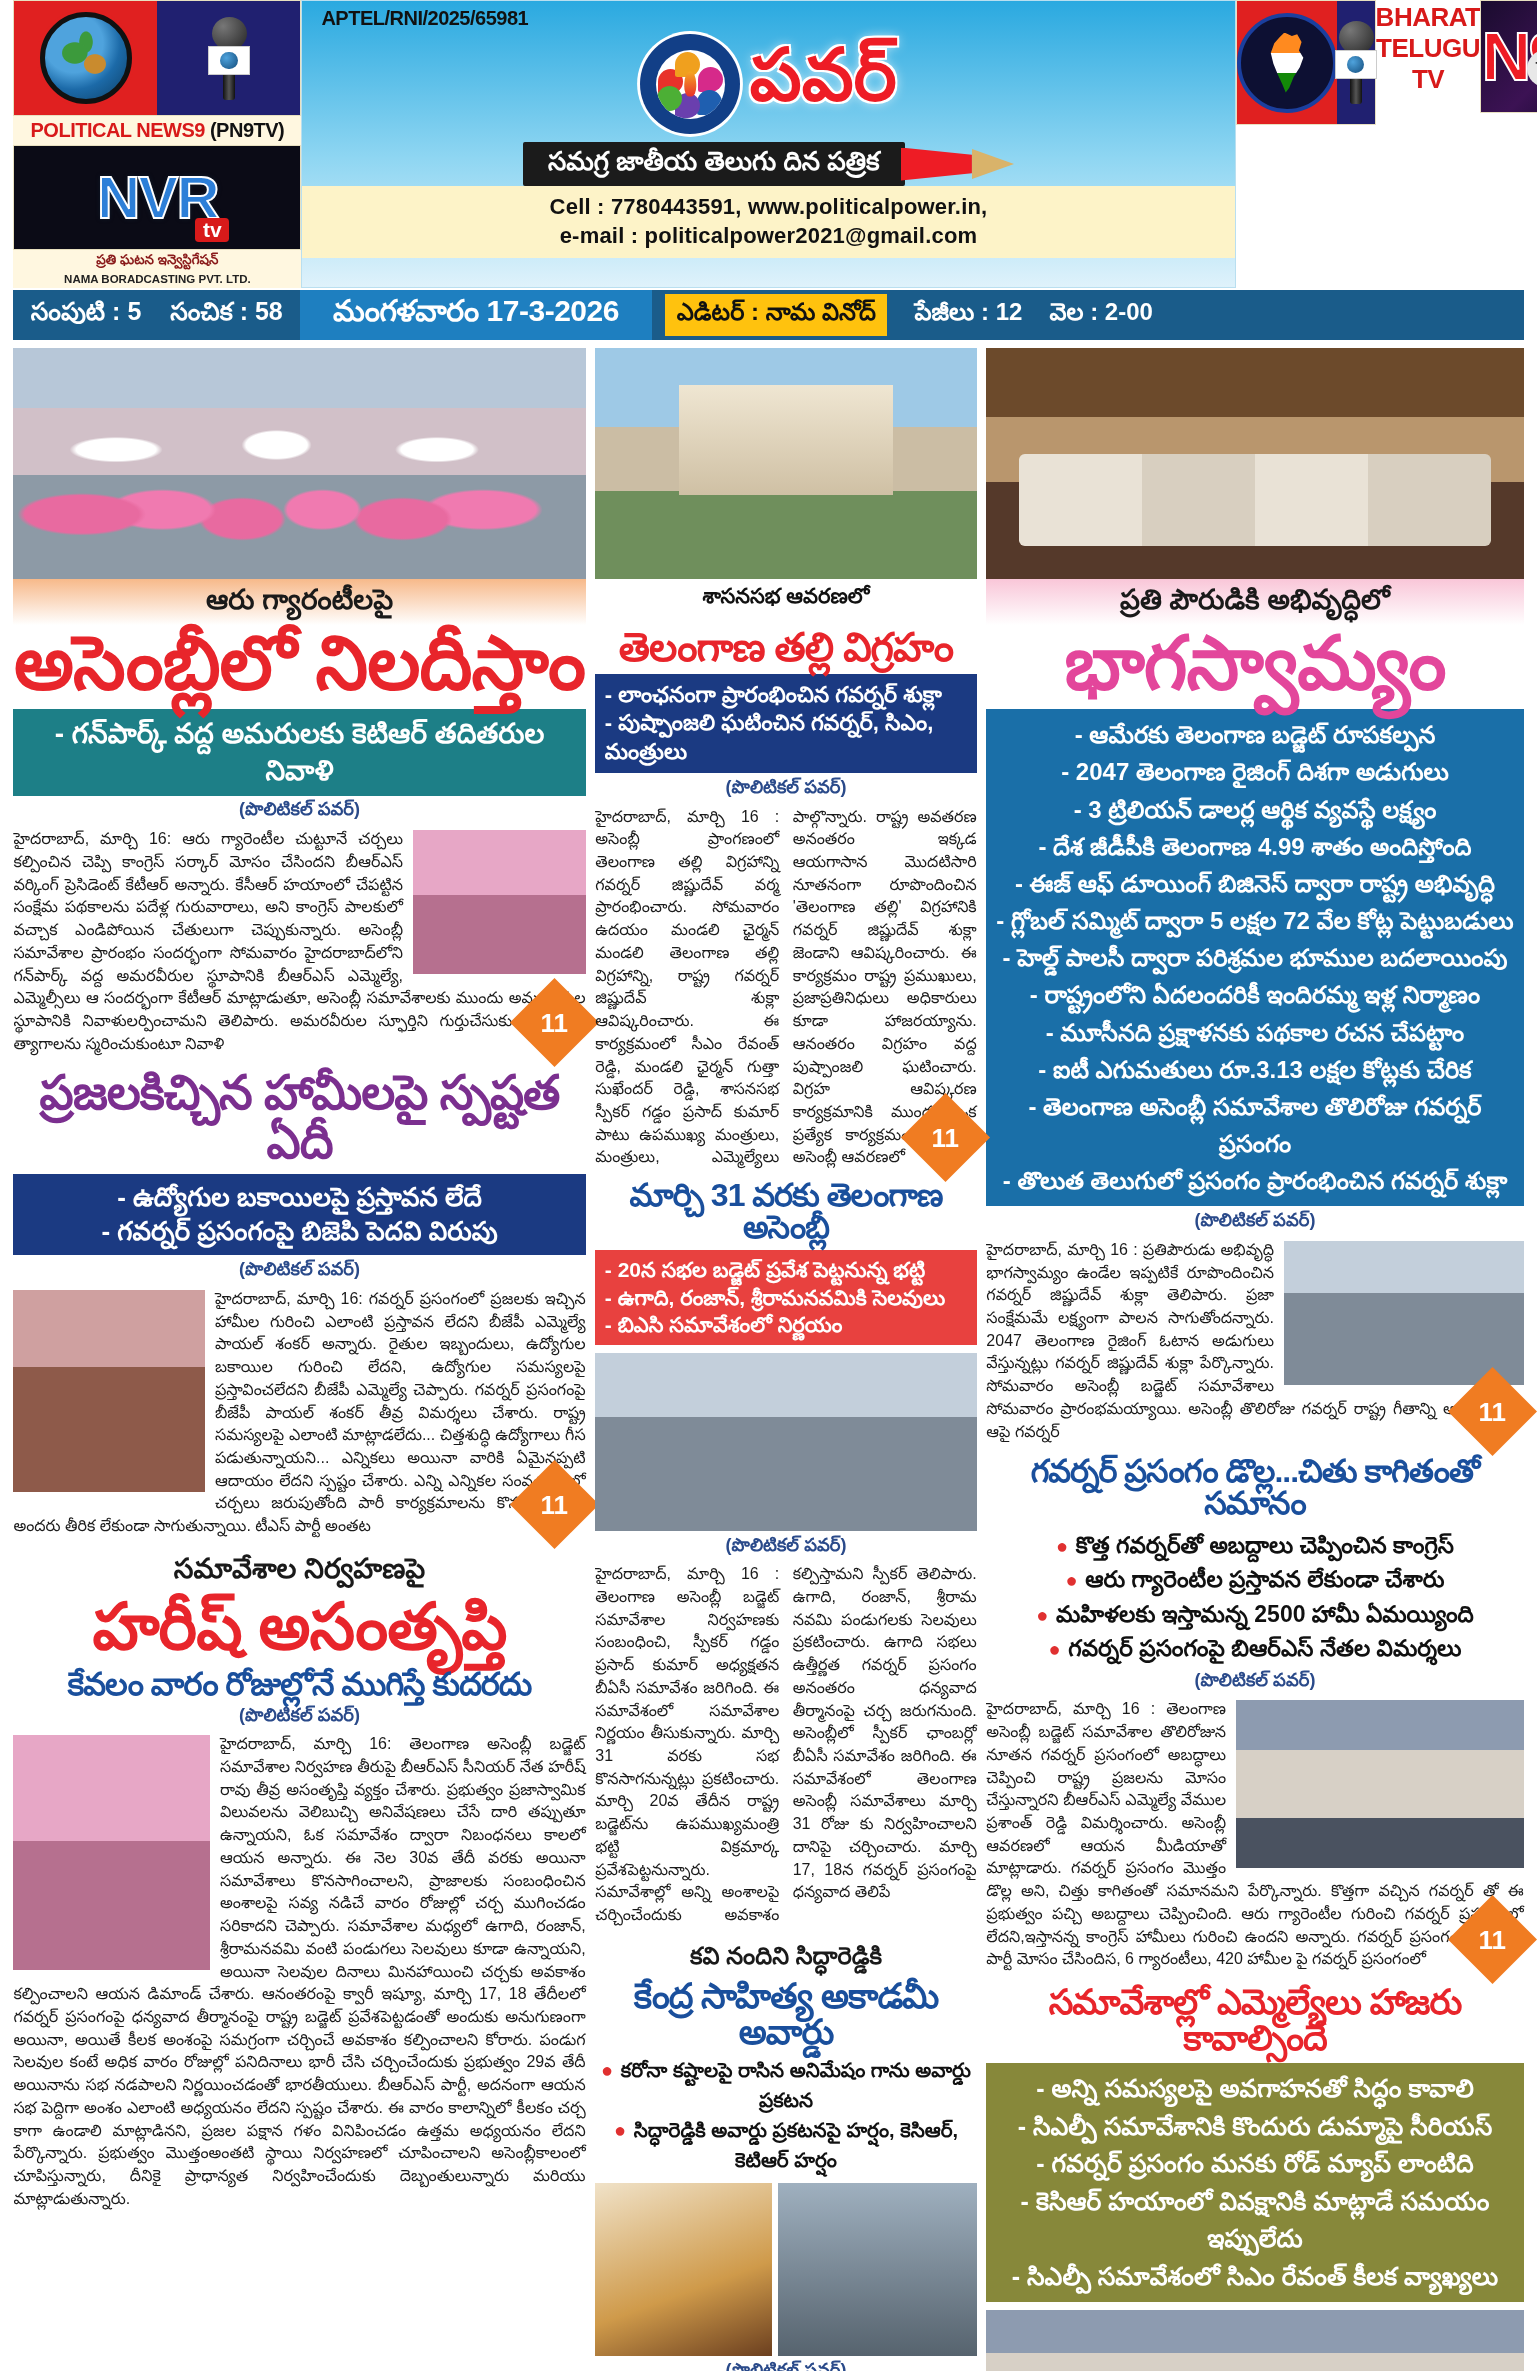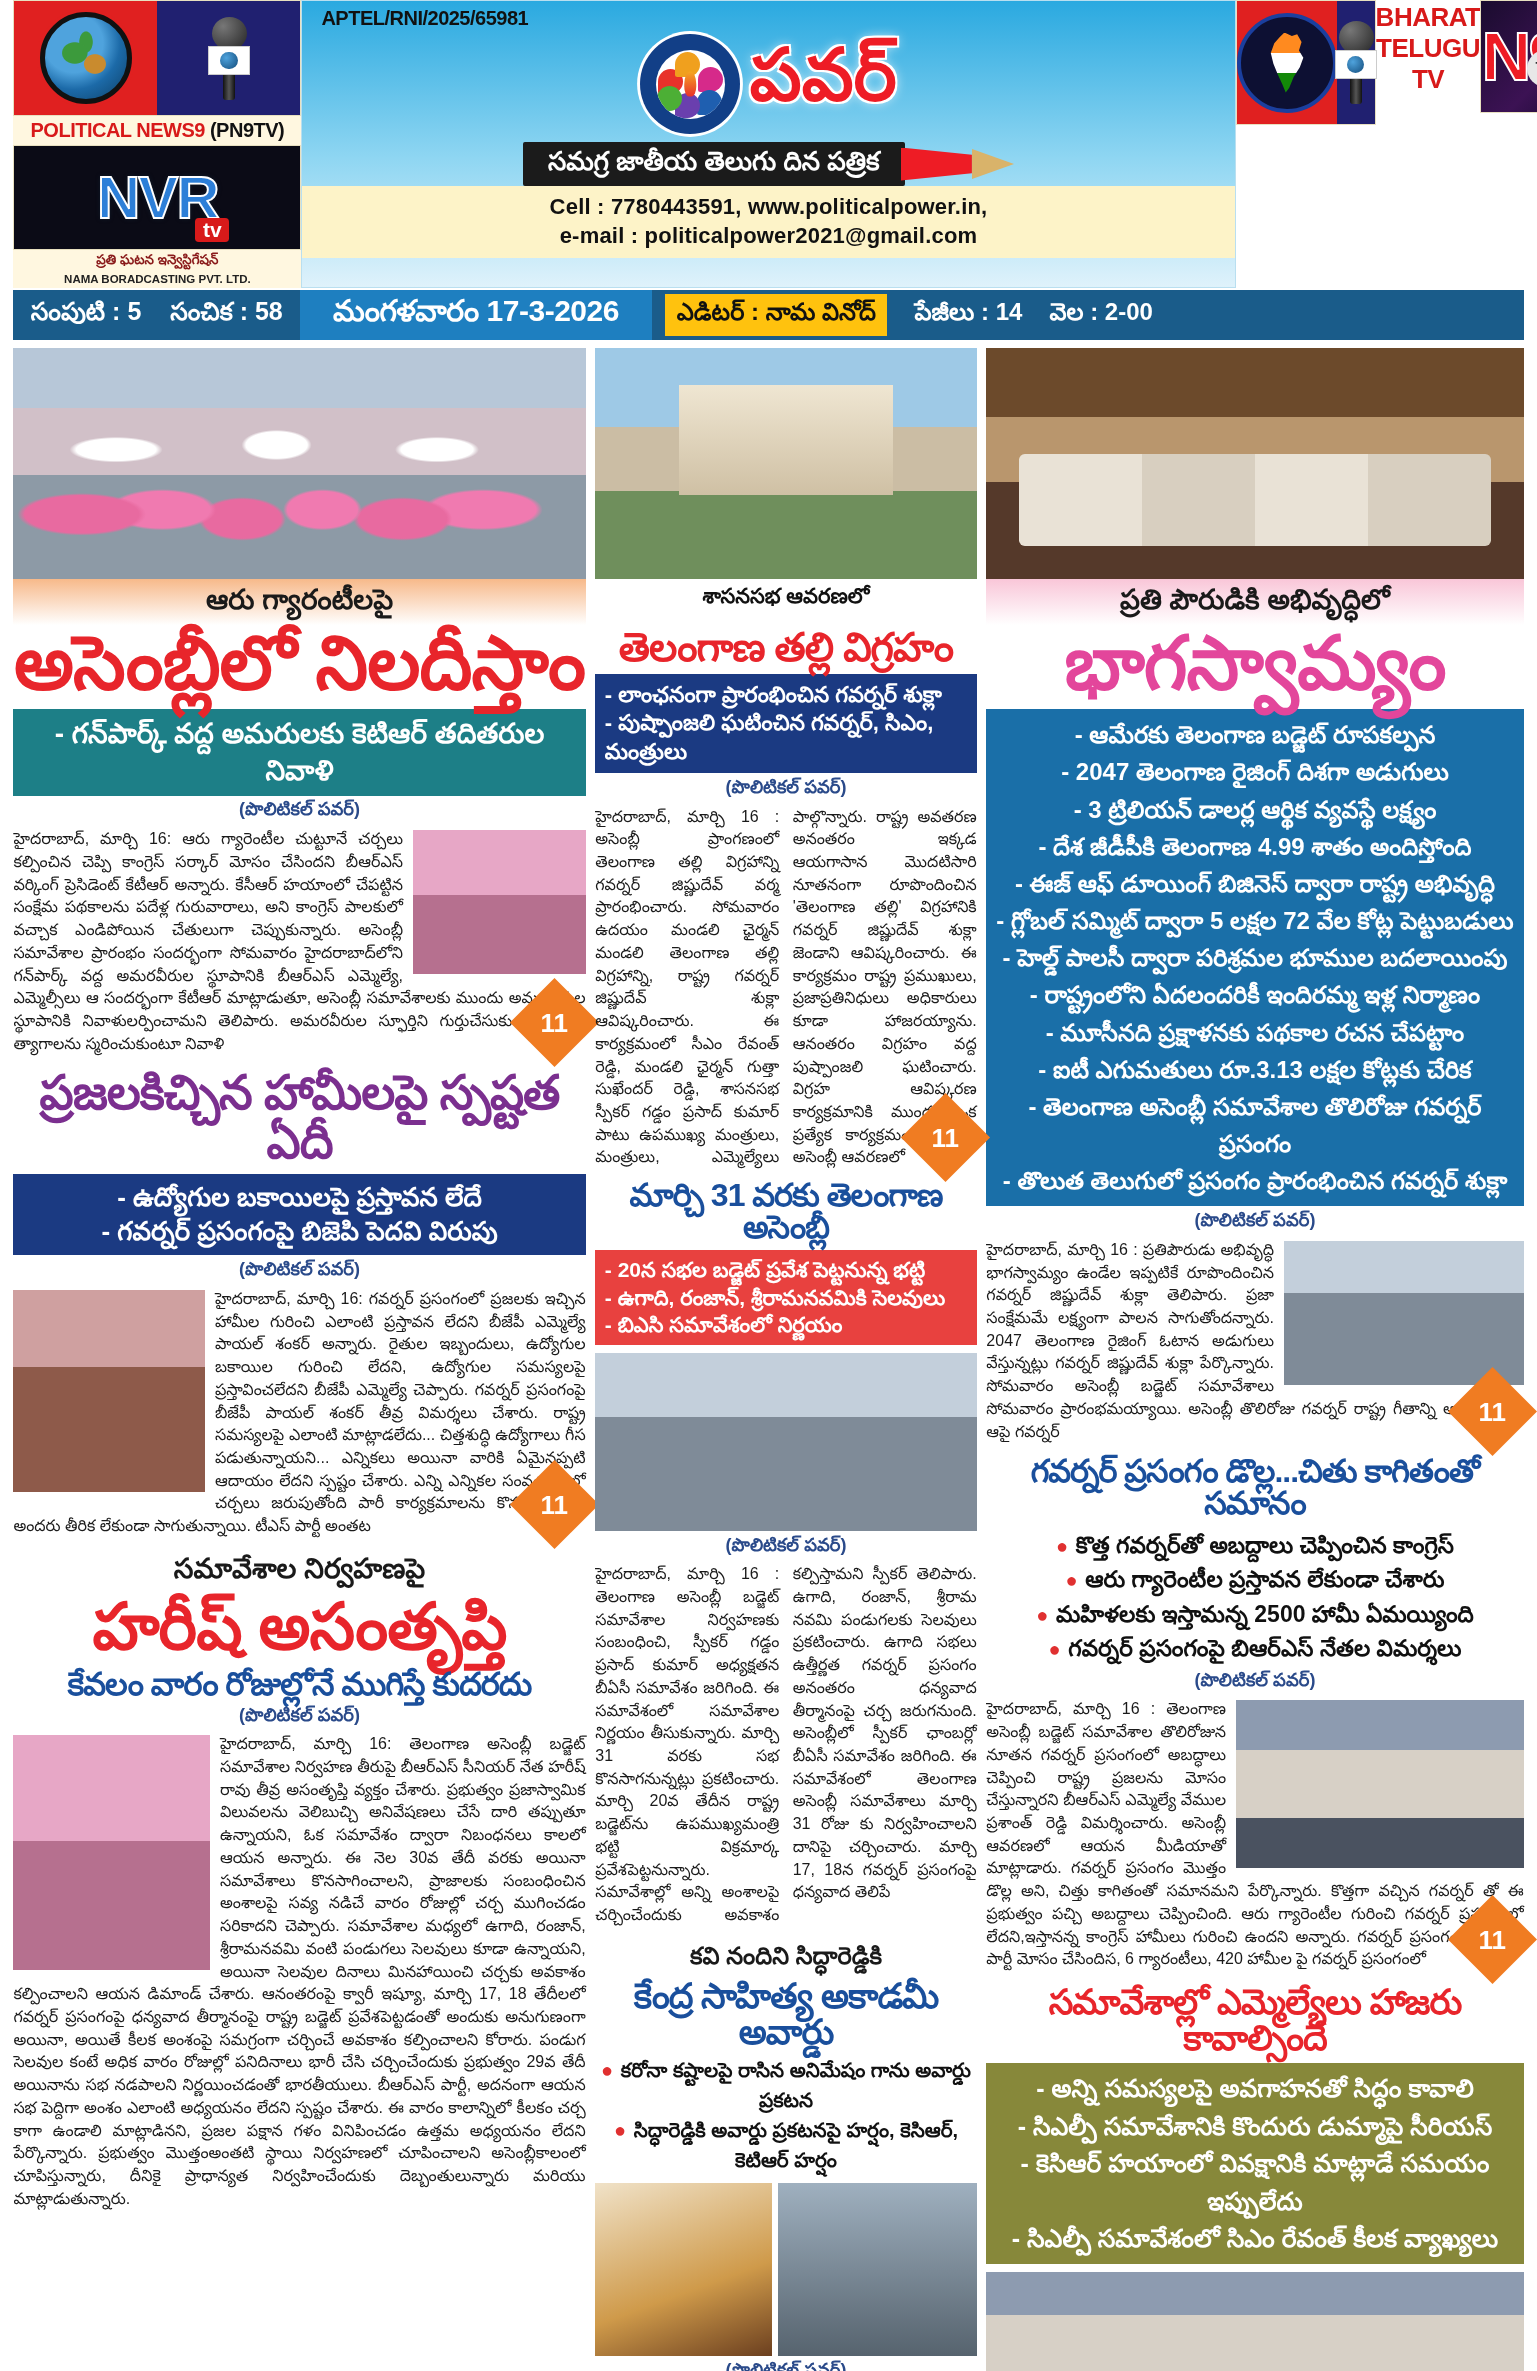--- a/index.html
+++ b/index.html
@@ -274,21 +274,21 @@
   </div>
 
   <div class="infobar">
     <div class="ib-l">
       <span>సంపుటి : 5</span>
       <span>సంచిక : 58</span>
     </div>
     <div class="ib-c">మంగళవారం 17-3-2026</div>
     <div class="ib-r">
       <span class="editor-chip">ఎడిటర్ : నామ వినోద్</span>
-      <span>పేజీలు : 14</span>
+      <span>పేజీలు : 12</span>
       <span>వెల : 2-00</span>
     </div>
   </div>
 
   <div class="content">
 
     <div class="col-left">
 
       <div class="photo ph-crowd" style="height:231px"></div>
 
@@ -427,20 +427,21 @@
           <div class="d">
               <span>11</span>
             </div>
         </div>
       </div>
 
       <div class="hl hl-red hl-38" style="margin-top:13.4px">సమావేశాల్లో ఎమ్మెల్యేలు హాజరు కావాల్సిందే</div>
       <div class="band band-olive" style="margin-top:7.7px;line-height:1.5">
         <div>- అన్ని సమస్యలపై అవగాహనతో సిద్ధం కావాలి</div>
         <div>- సిఎల్పీ సమావేశానికి కొందురు డుమ్మాపై సీరియస్</div>
+        <div>- గవర్నర్ ప్రసంగం మనకు రోడ్ మ్యాప్ లాంటిది</div>
         <div>- కెసిఆర్ హయాంలో వివక్షానికి మాట్లాడే సమయం ఇప్పులేదు</div>
         <div>- సిఎల్పీ సమావేశంలో సిఎం రేవంత్ కీలక వ్యాఖ్యలు</div>
       </div>
       <div class="photo ph-presser" style="height:144px;margin-top:7.7px"></div>
 
     </div>
   </div>
 </div>
 
 

